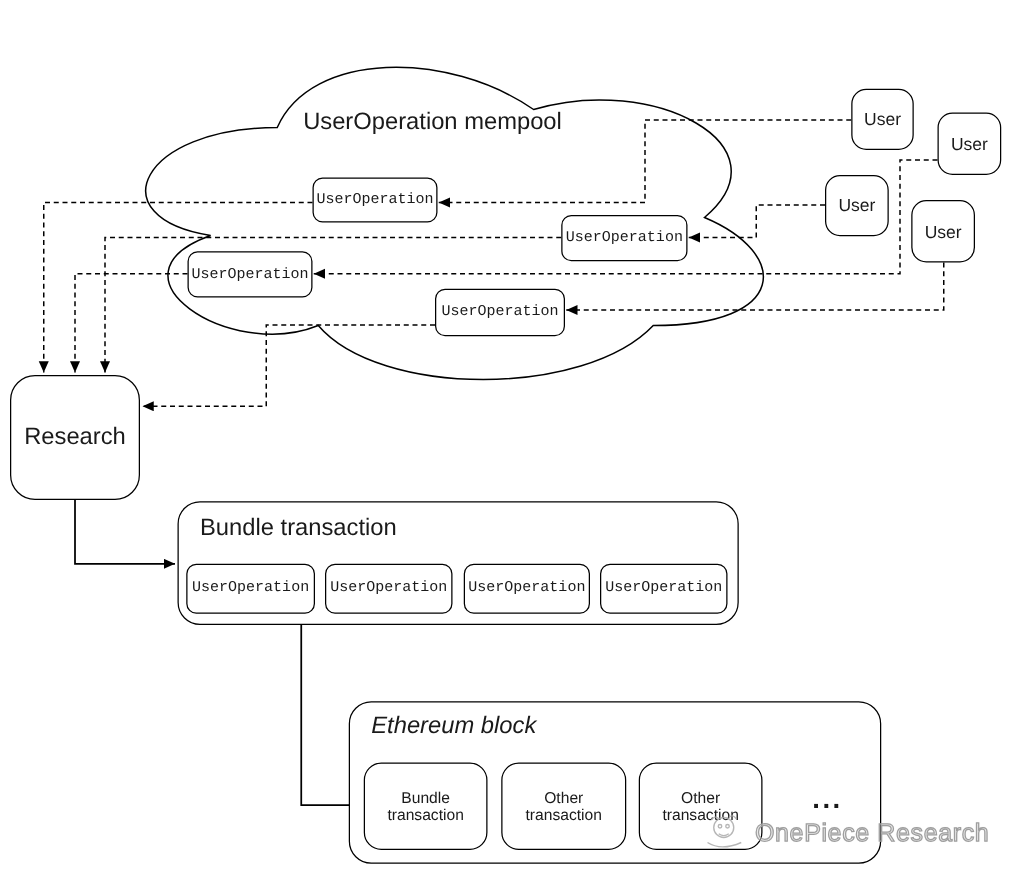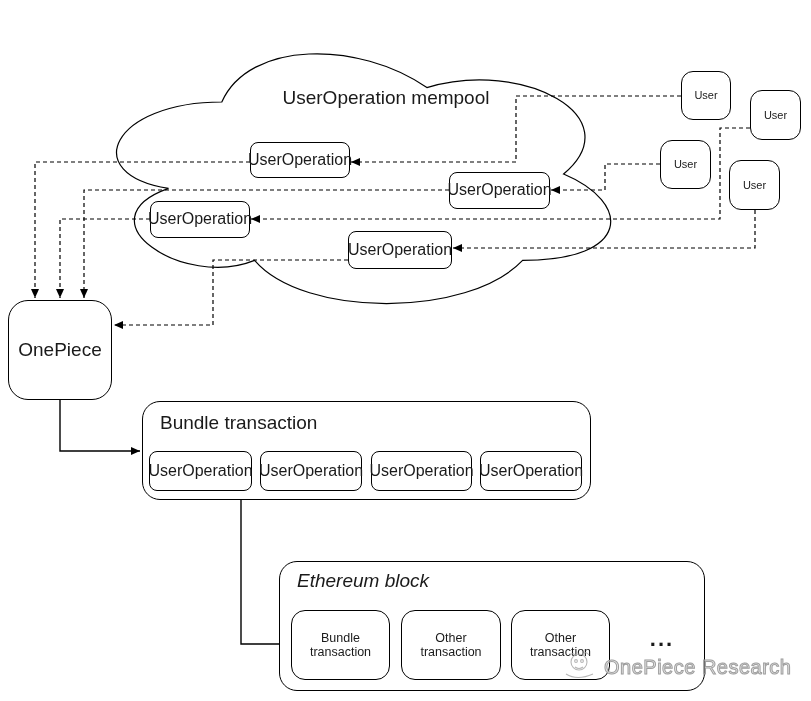--- a/index.html
+++ b/index.html
@@ -6,32 +6,32 @@
   .canvas{
     position:relative;width:811px;height:701px;background:#ffffff;
     font-family:"Liberation Sans", sans-serif;color:#1a1a1a;overflow:hidden;
   }
   svg.layer{position:absolute;left:0;top:0;z-index:0;}
   .node{
     position:absolute;background:#ffffff;border:1px solid #000000;
     display:flex;align-items:center;justify-content:center;text-align:center;
     box-sizing:border-box;z-index:2;line-height:1.15;
   }
-  .op{border-radius:8px;font-size:16px;}
-  .user{border-radius:12px;font-size:11px;}
+  .op{border-radius:8px;font-size:12px;font-family:Liberation Mono, monospace;}
+  .user{border-radius:12px;font-size:14px;}
   .bundler{border-radius:20px;font-size:19px;}
   .container{
     position:absolute;background:#ffffff;border:1px solid #000000;border-radius:18px;
     box-sizing:border-box;z-index:1;
   }
   .ctitle{position:absolute;font-size:19px;z-index:2;white-space:nowrap;}
   .tx{border-radius:14px;font-size:12.5px;padding:4px;}
   .cloud-title{
     position:absolute;left:235px;top:87px;width:222px;text-align:center;
-    font-size:19px;z-index:2;white-space:nowrap;margin-left:40px;
+    font-size:19px;z-index:2;white-space:nowrap;
   }
   .dots{
     position:absolute;left:645px;top:626px;width:34px;text-align:center;
     font-size:22px;font-weight:bold;letter-spacing:2px;z-index:2;
   }
   .watermark{
     position:absolute;left:604px;top:656px;z-index:5;
     font-size:20px;font-weight:normal;letter-spacing:0.5px;white-space:nowrap;
     color:rgba(255,255,255,0.25);
     -webkit-text-stroke:1px #9e9e9e;
@@ -78,21 +78,21 @@
   <div class="node op" style="left:250px;top:142px;width:100px;height:36px;">UserOperation</div>
   <div class="node op" style="left:449px;top:172px;width:101px;height:37px;">UserOperation</div>
   <div class="node op" style="left:150px;top:201px;width:100px;height:37px;">UserOperation</div>
   <div class="node op" style="left:348px;top:231px;width:104px;height:38px;">UserOperation</div>
 
   <div class="node user" style="left:681px;top:71px;width:50px;height:49px;">User</div>
   <div class="node user" style="left:750px;top:90px;width:51px;height:50px;">User</div>
   <div class="node user" style="left:660px;top:140px;width:51px;height:49px;">User</div>
   <div class="node user" style="left:729px;top:160px;width:51px;height:50px;">User</div>
 
-  <div class="node bundler" style="left:8px;top:300px;width:104px;height:100px;">OnePiece</div>
+  <div class="node bundler" style="left:8px;top:300px;width:104px;height:100px;">Research</div>
 
   <div class="container" style="left:142px;top:401px;width:449px;height:99px;"></div>
   <div class="ctitle" style="left:160px;top:412px;">Bundle transaction</div>
   <div class="node op" style="left:149px;top:451px;width:103px;height:40px;">UserOperation</div>
   <div class="node op" style="left:260px;top:451px;width:102px;height:40px;">UserOperation</div>
   <div class="node op" style="left:371px;top:451px;width:101px;height:40px;">UserOperation</div>
   <div class="node op" style="left:480px;top:451px;width:102px;height:40px;">UserOperation</div>
 
   <div class="container" style="left:279px;top:561px;width:426px;height:130px;"></div>
   <div class="ctitle" style="left:297px;top:570px;font-style:italic;">Ethereum block</div>

